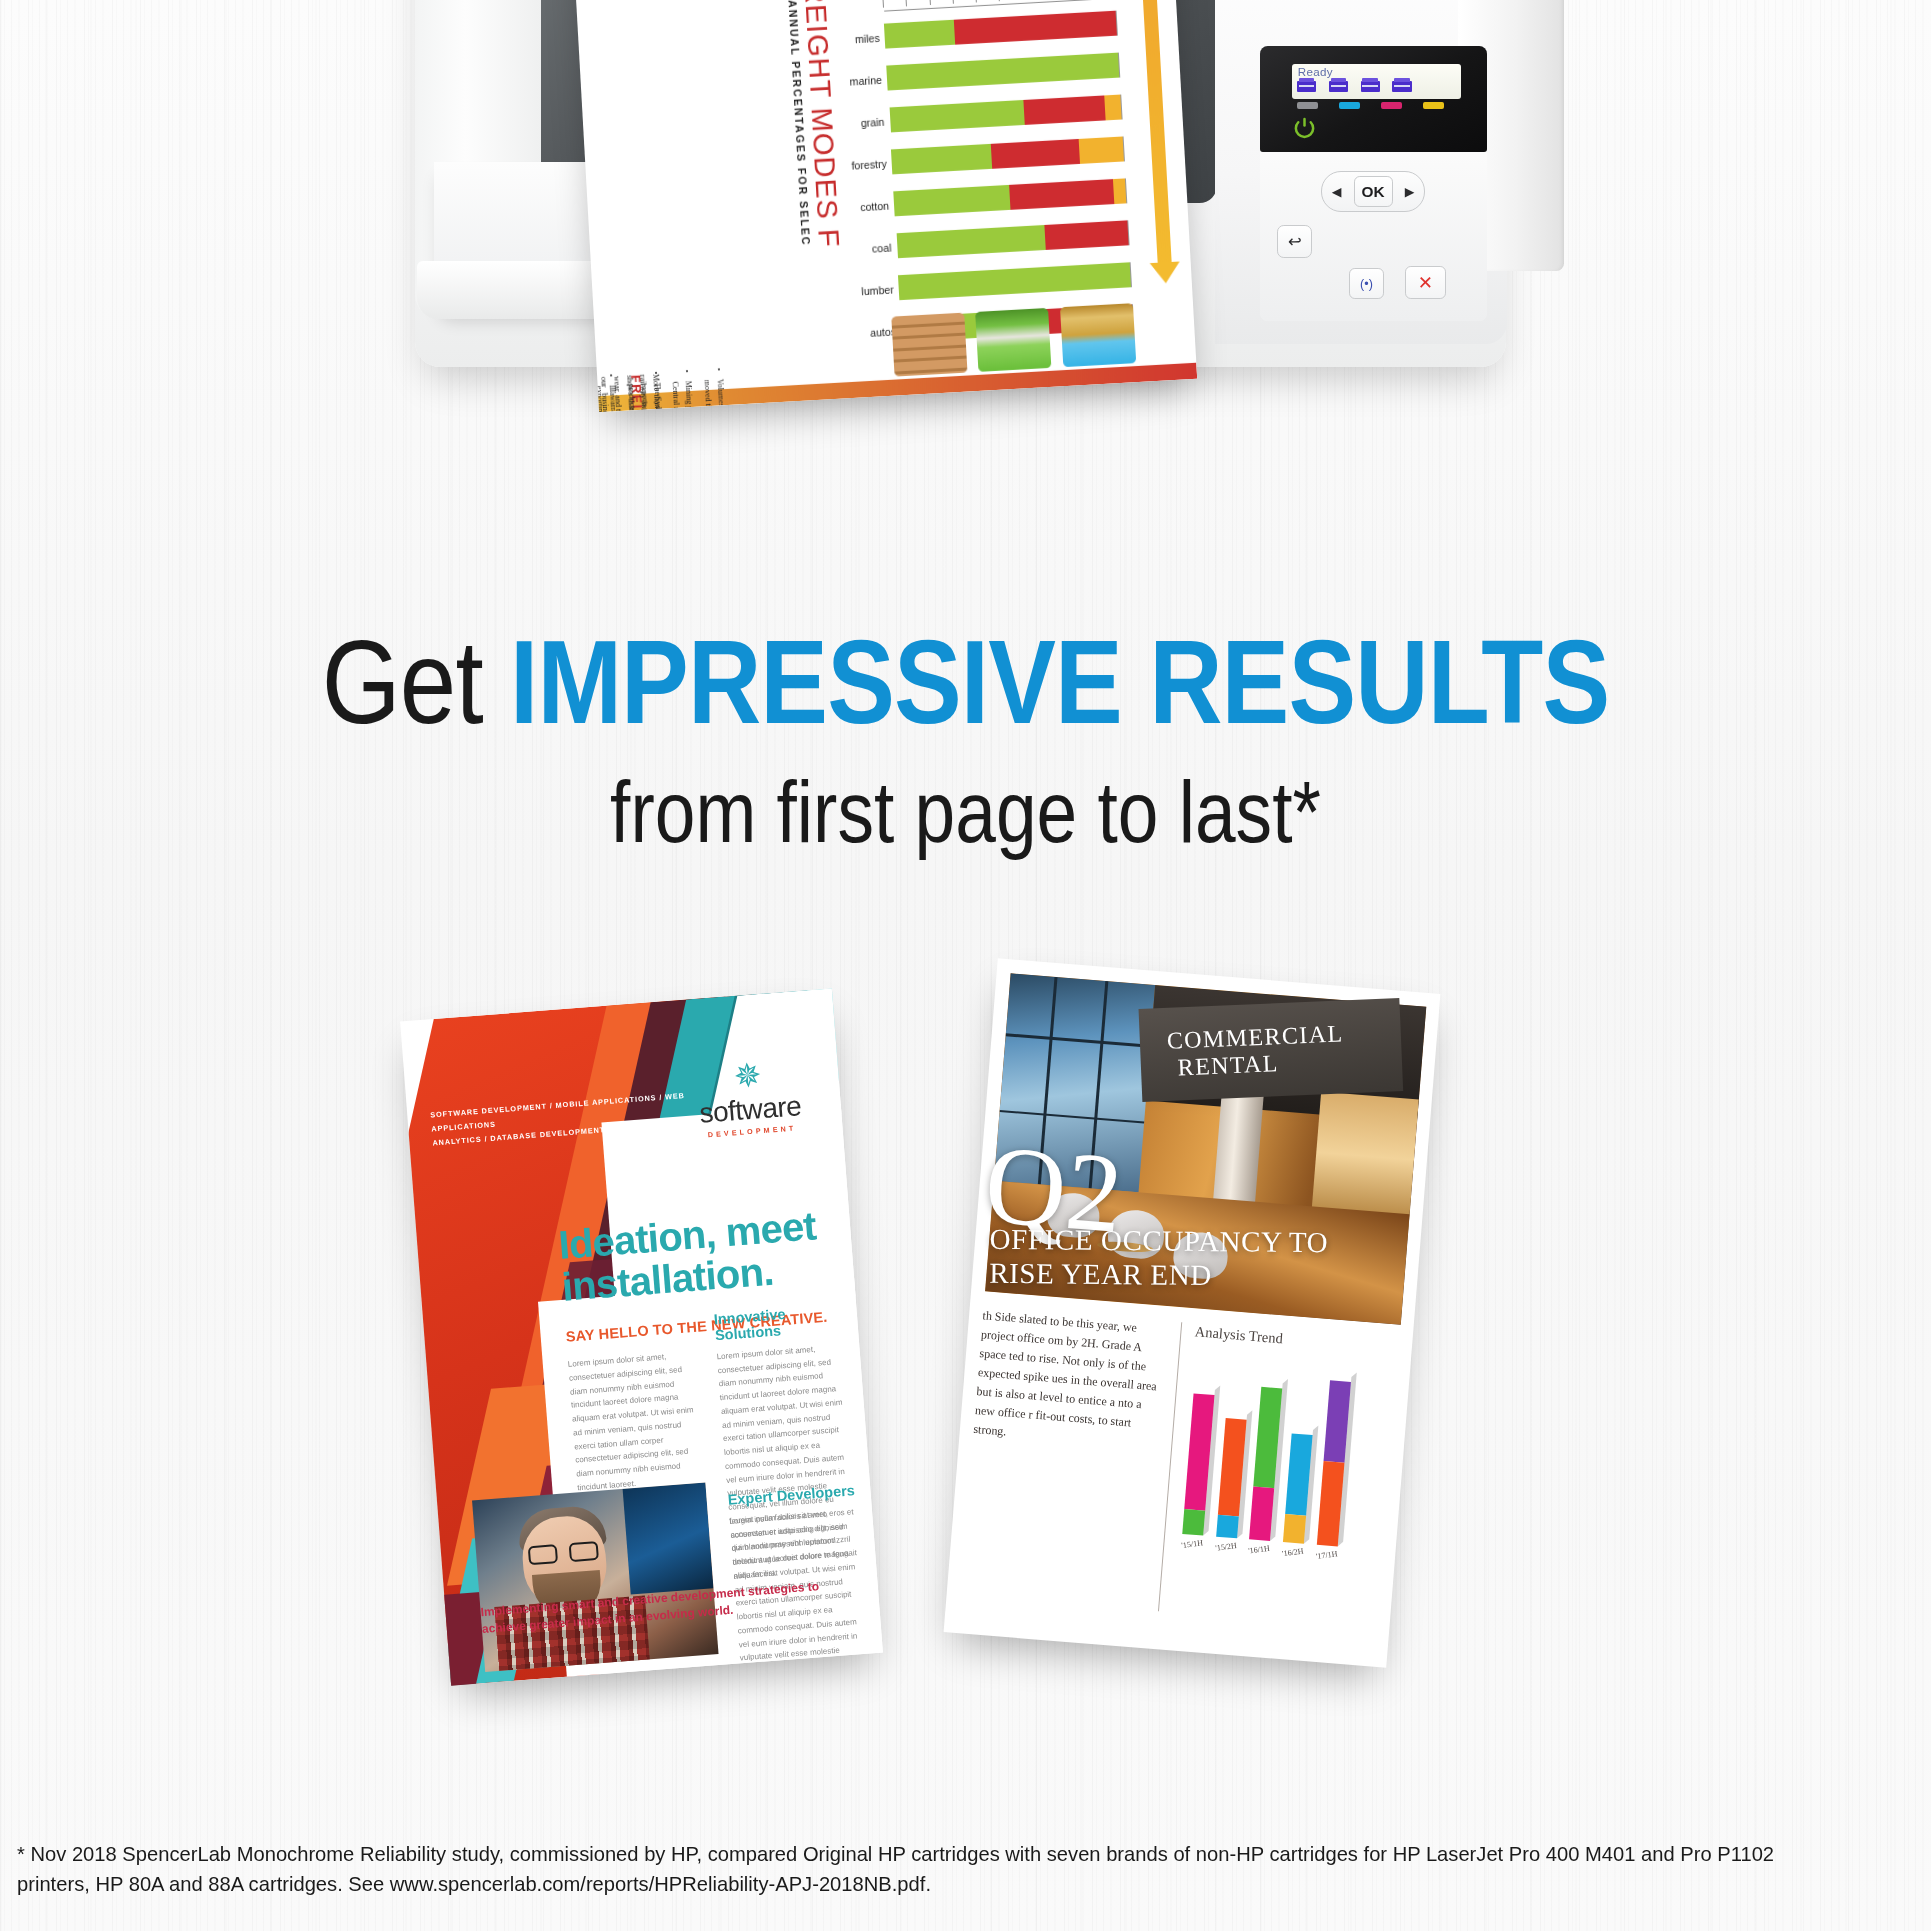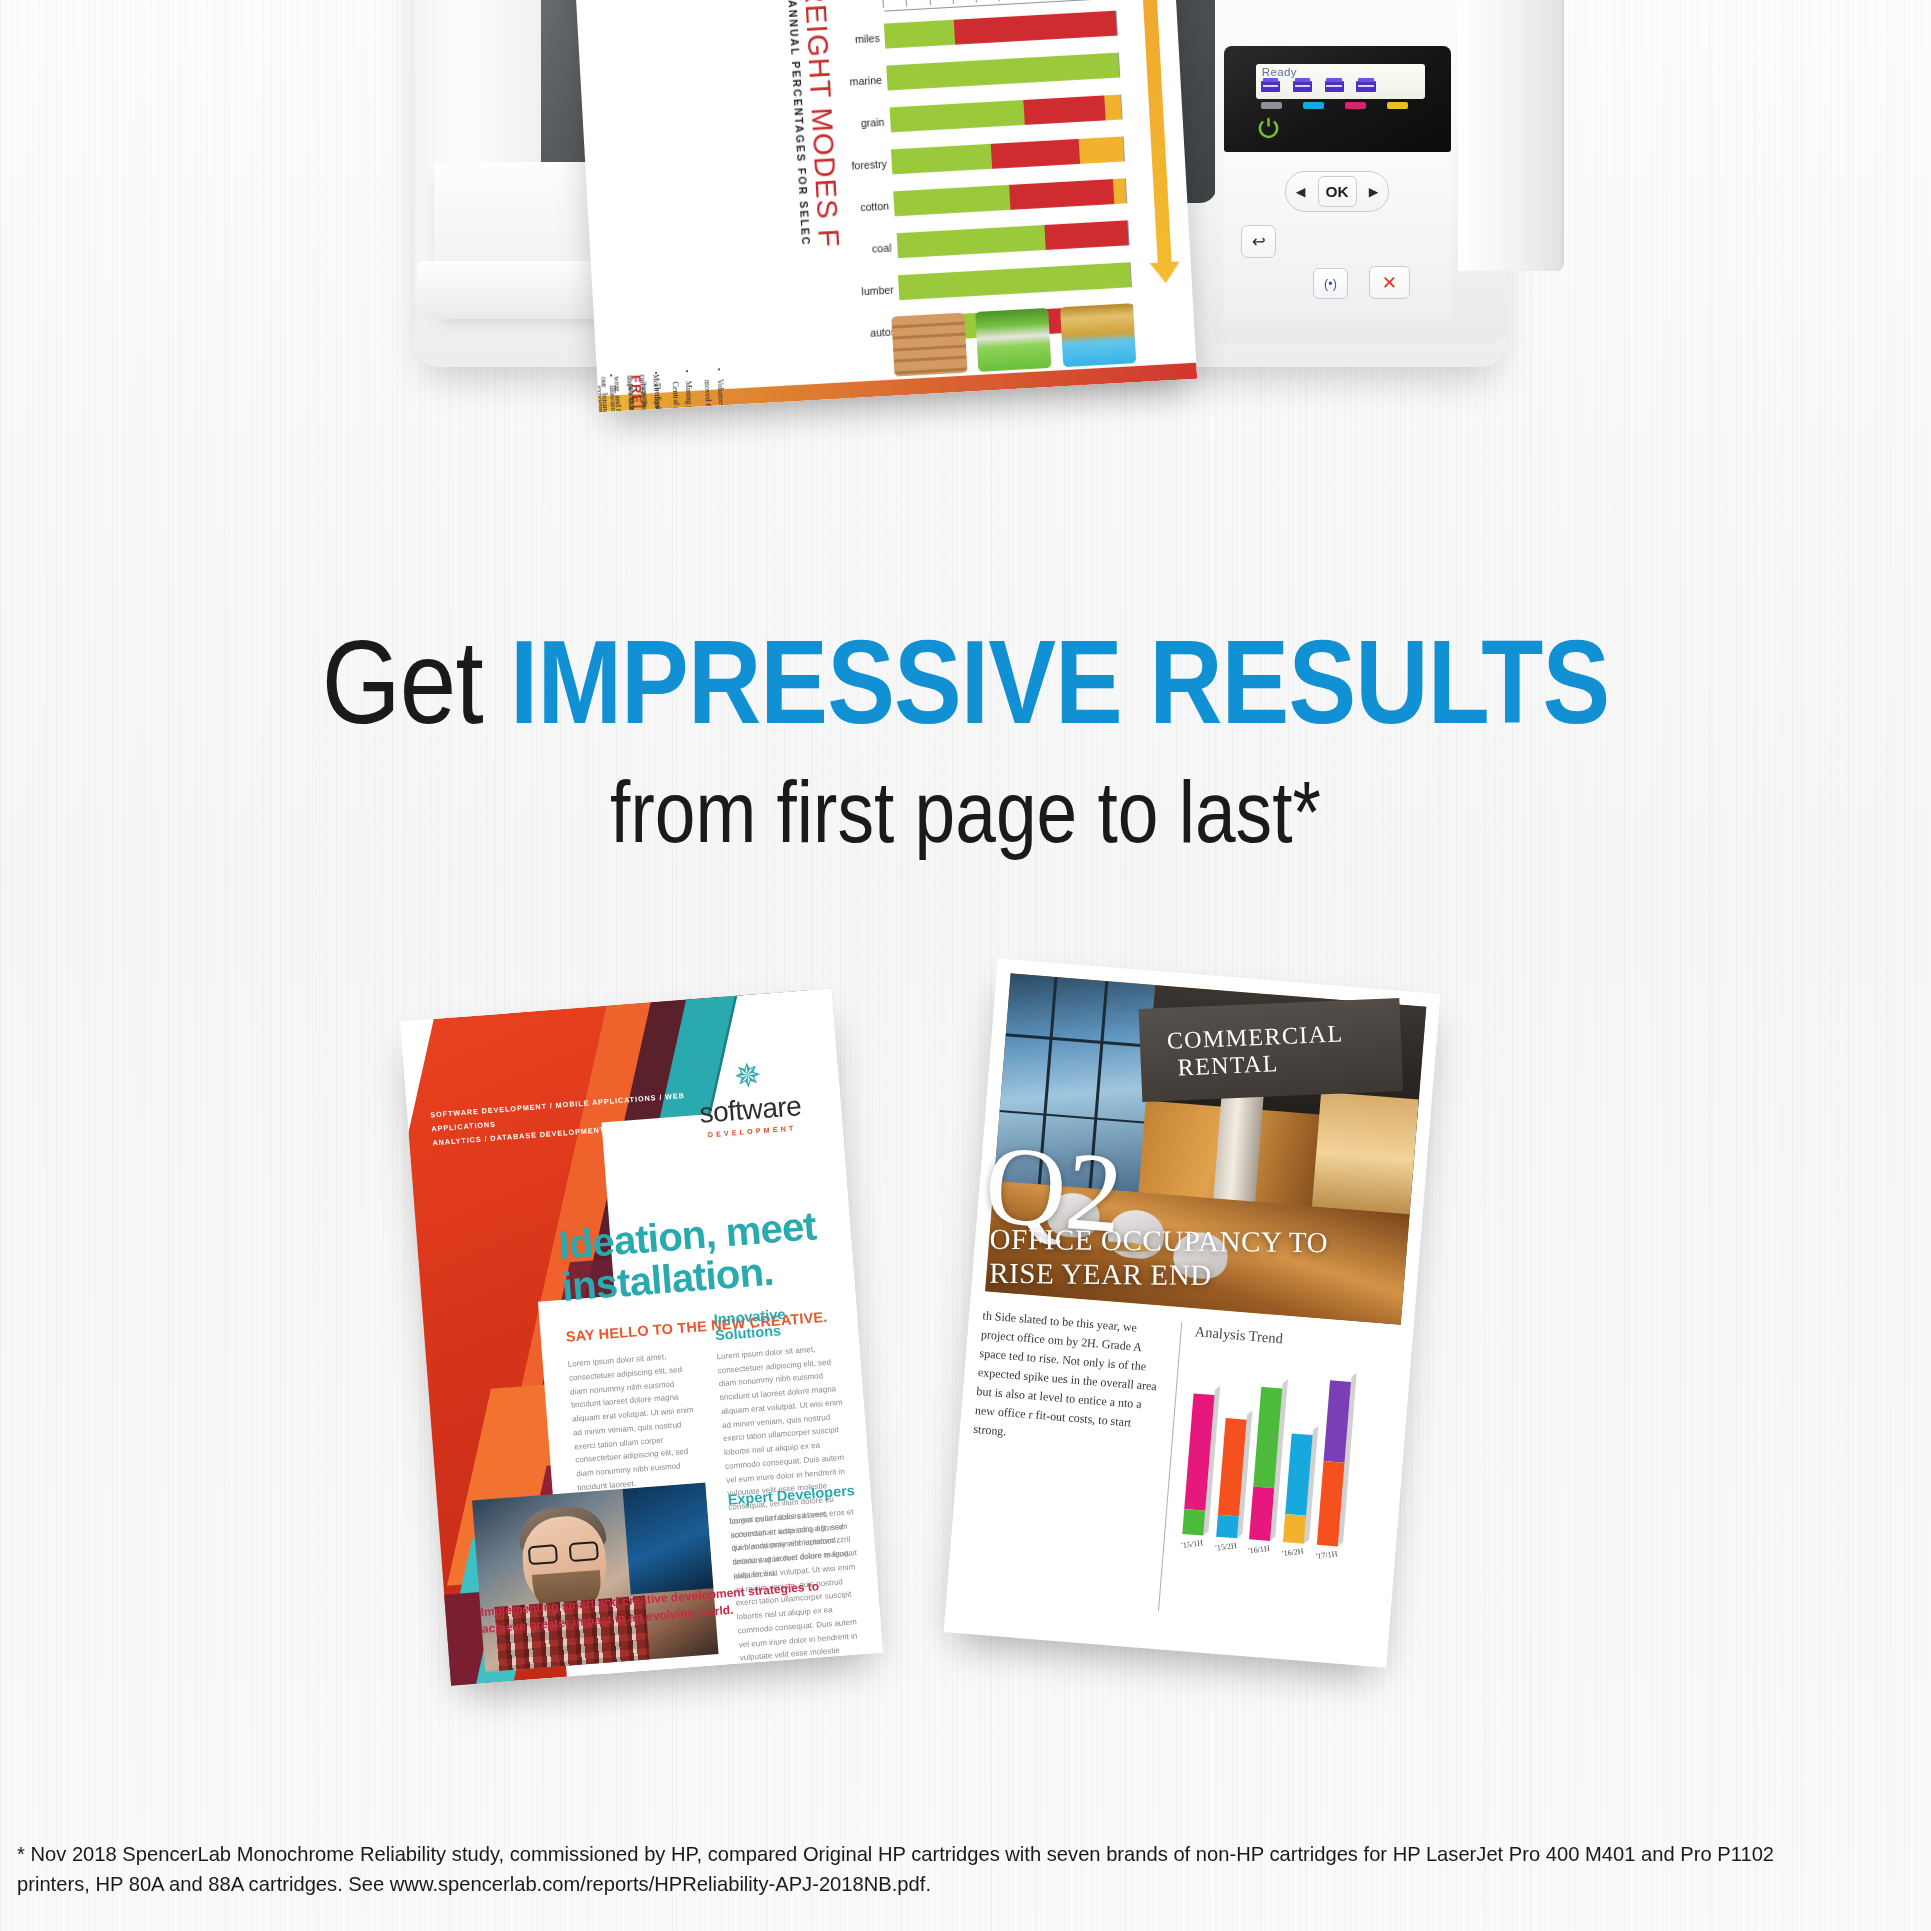--- a/index.html
+++ b/index.html
@@ -68,21 +68,21 @@
   }
   .printer-right-paper{
     position:absolute; left:1458px; top:39px; width:106px; height:319px;
     background:linear-gradient(90deg,#ffffff,#f2f2f2 55%,#e2e2e2);
     border-radius:0 5.8px 7.7px 0;
     box-shadow:inset -2.9px 0 5.8px -2.9px rgba(0,0,0,.12);
   }
 
   
   .ctrl-panel{
-    position:absolute; left:1224px; top:133px; width:227px; height:275px;
+    position:absolute; left:1260px; top:133px; width:227px; height:275px;
     background:linear-gradient(180deg,#fdfdfd,#f0f1f1);
     border-radius:7.7px;
     text-align:center;
   }
   .ctrl-black{
     position:absolute; left:0px; top:0px; width:227px; height:106px;
     background:linear-gradient(150deg,#2b2b2d 0%,#151516 55%,#0c0c0d 100%);
     border-radius:7.7px 7.7px 2.9px 2.9px;
   }
   .lcd{

